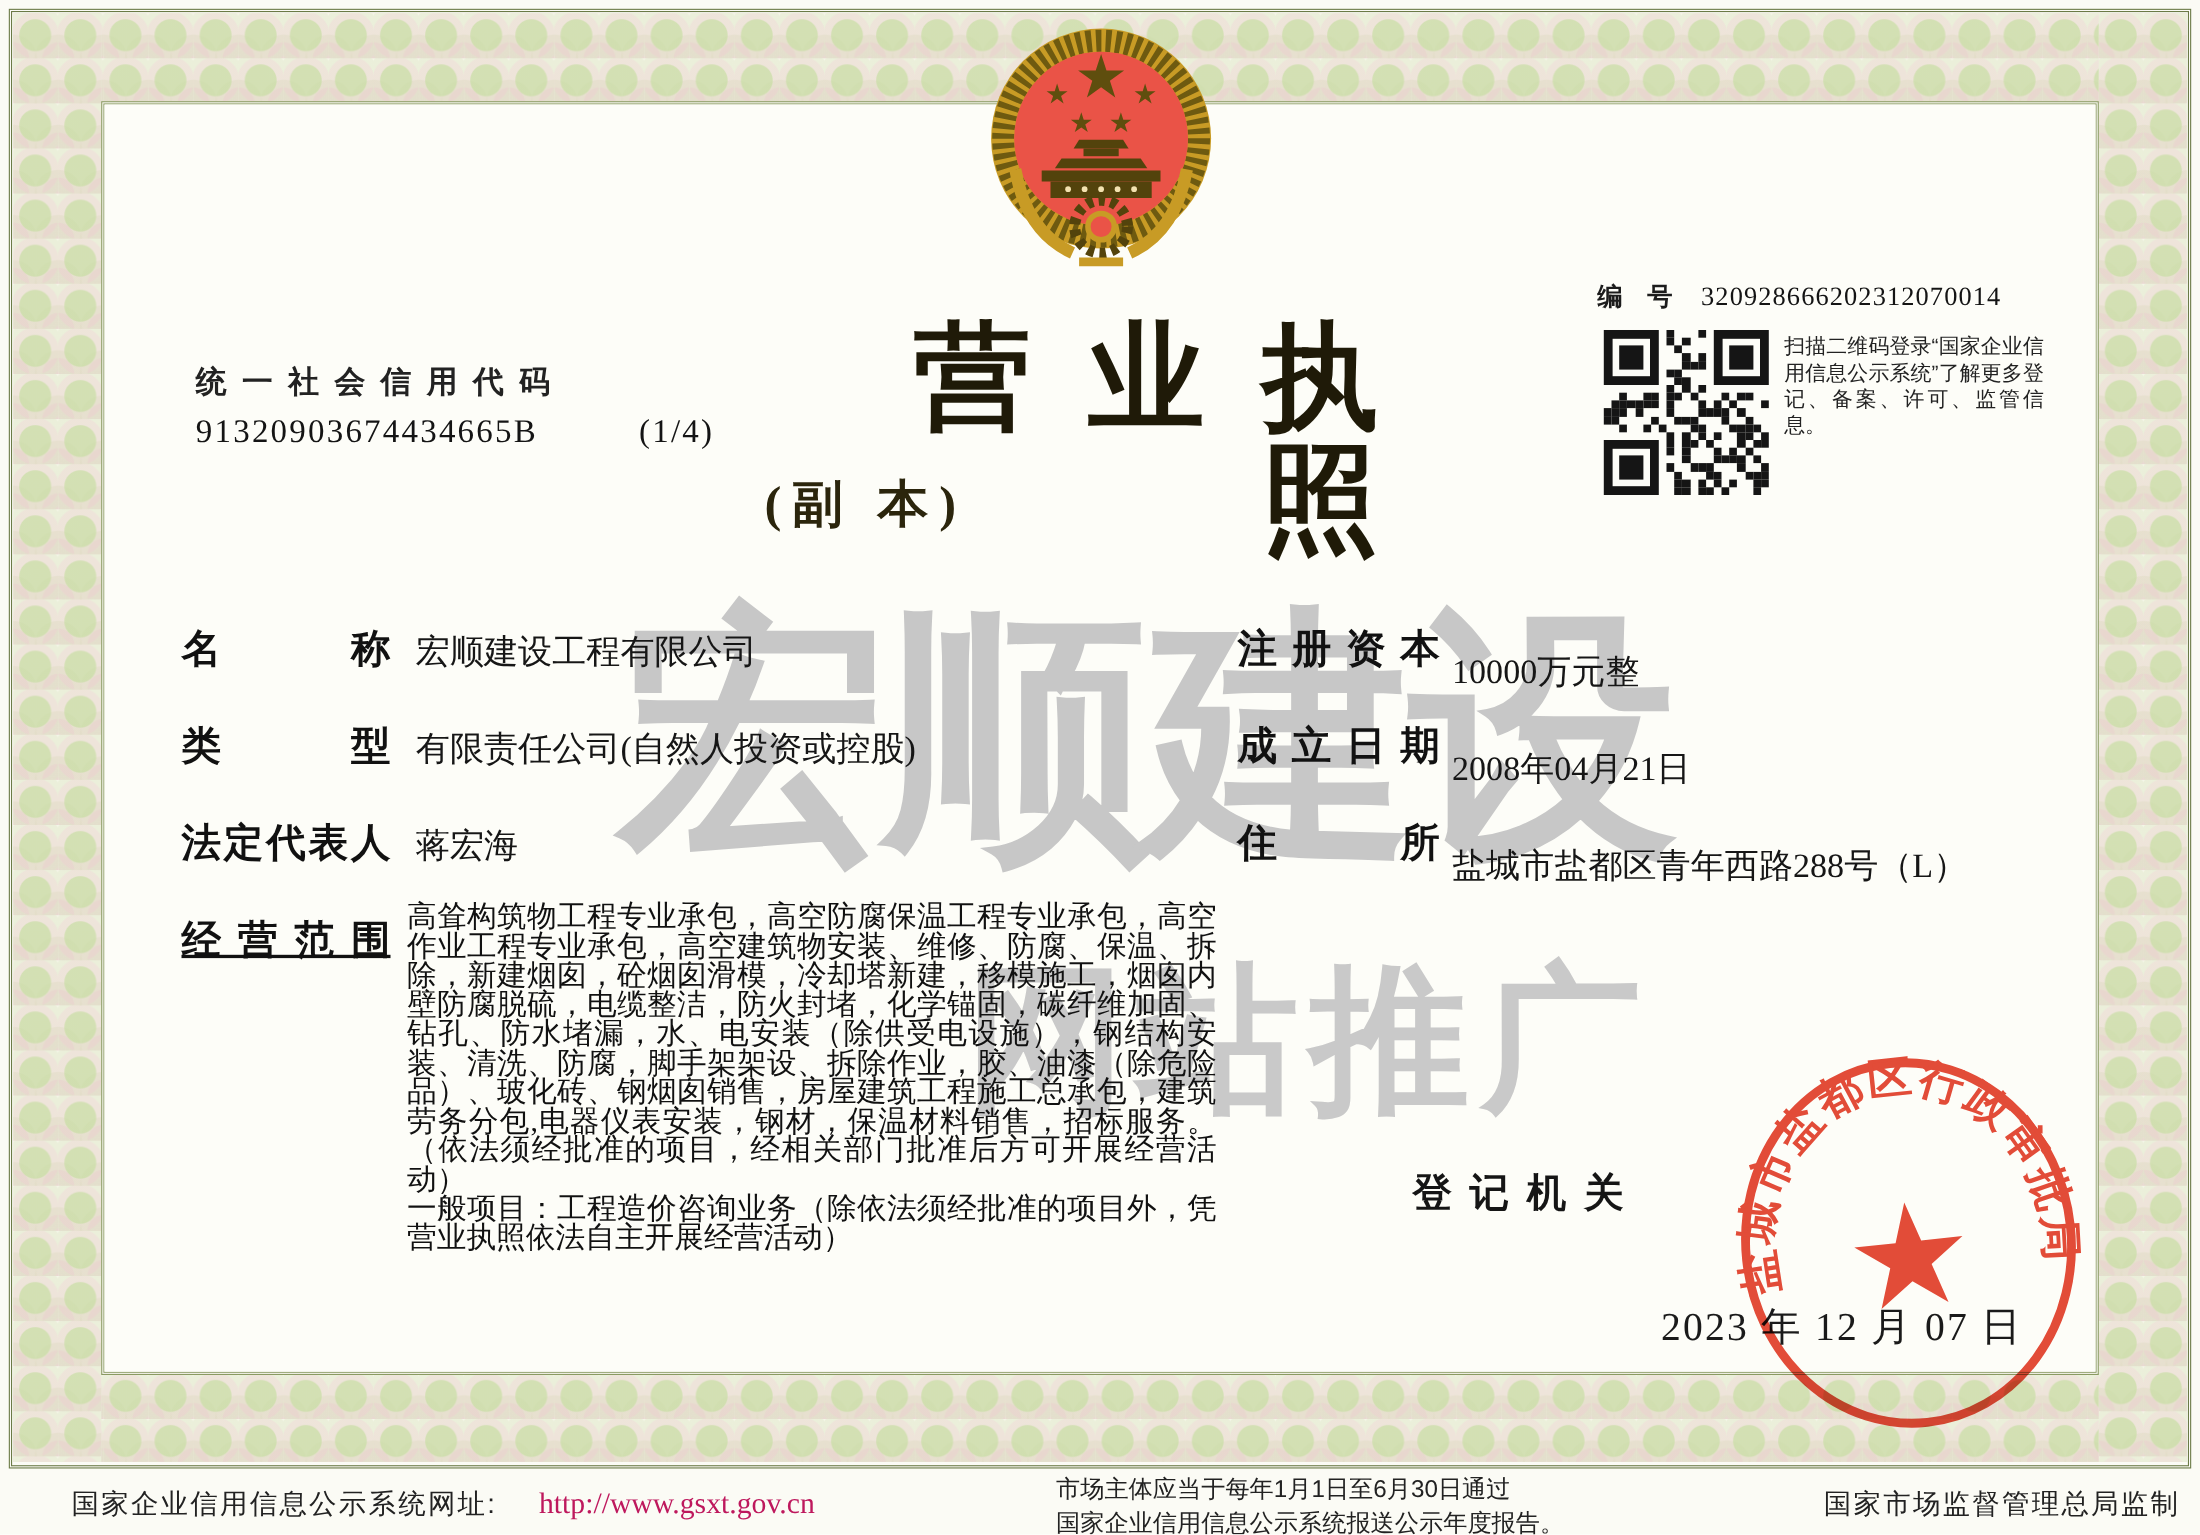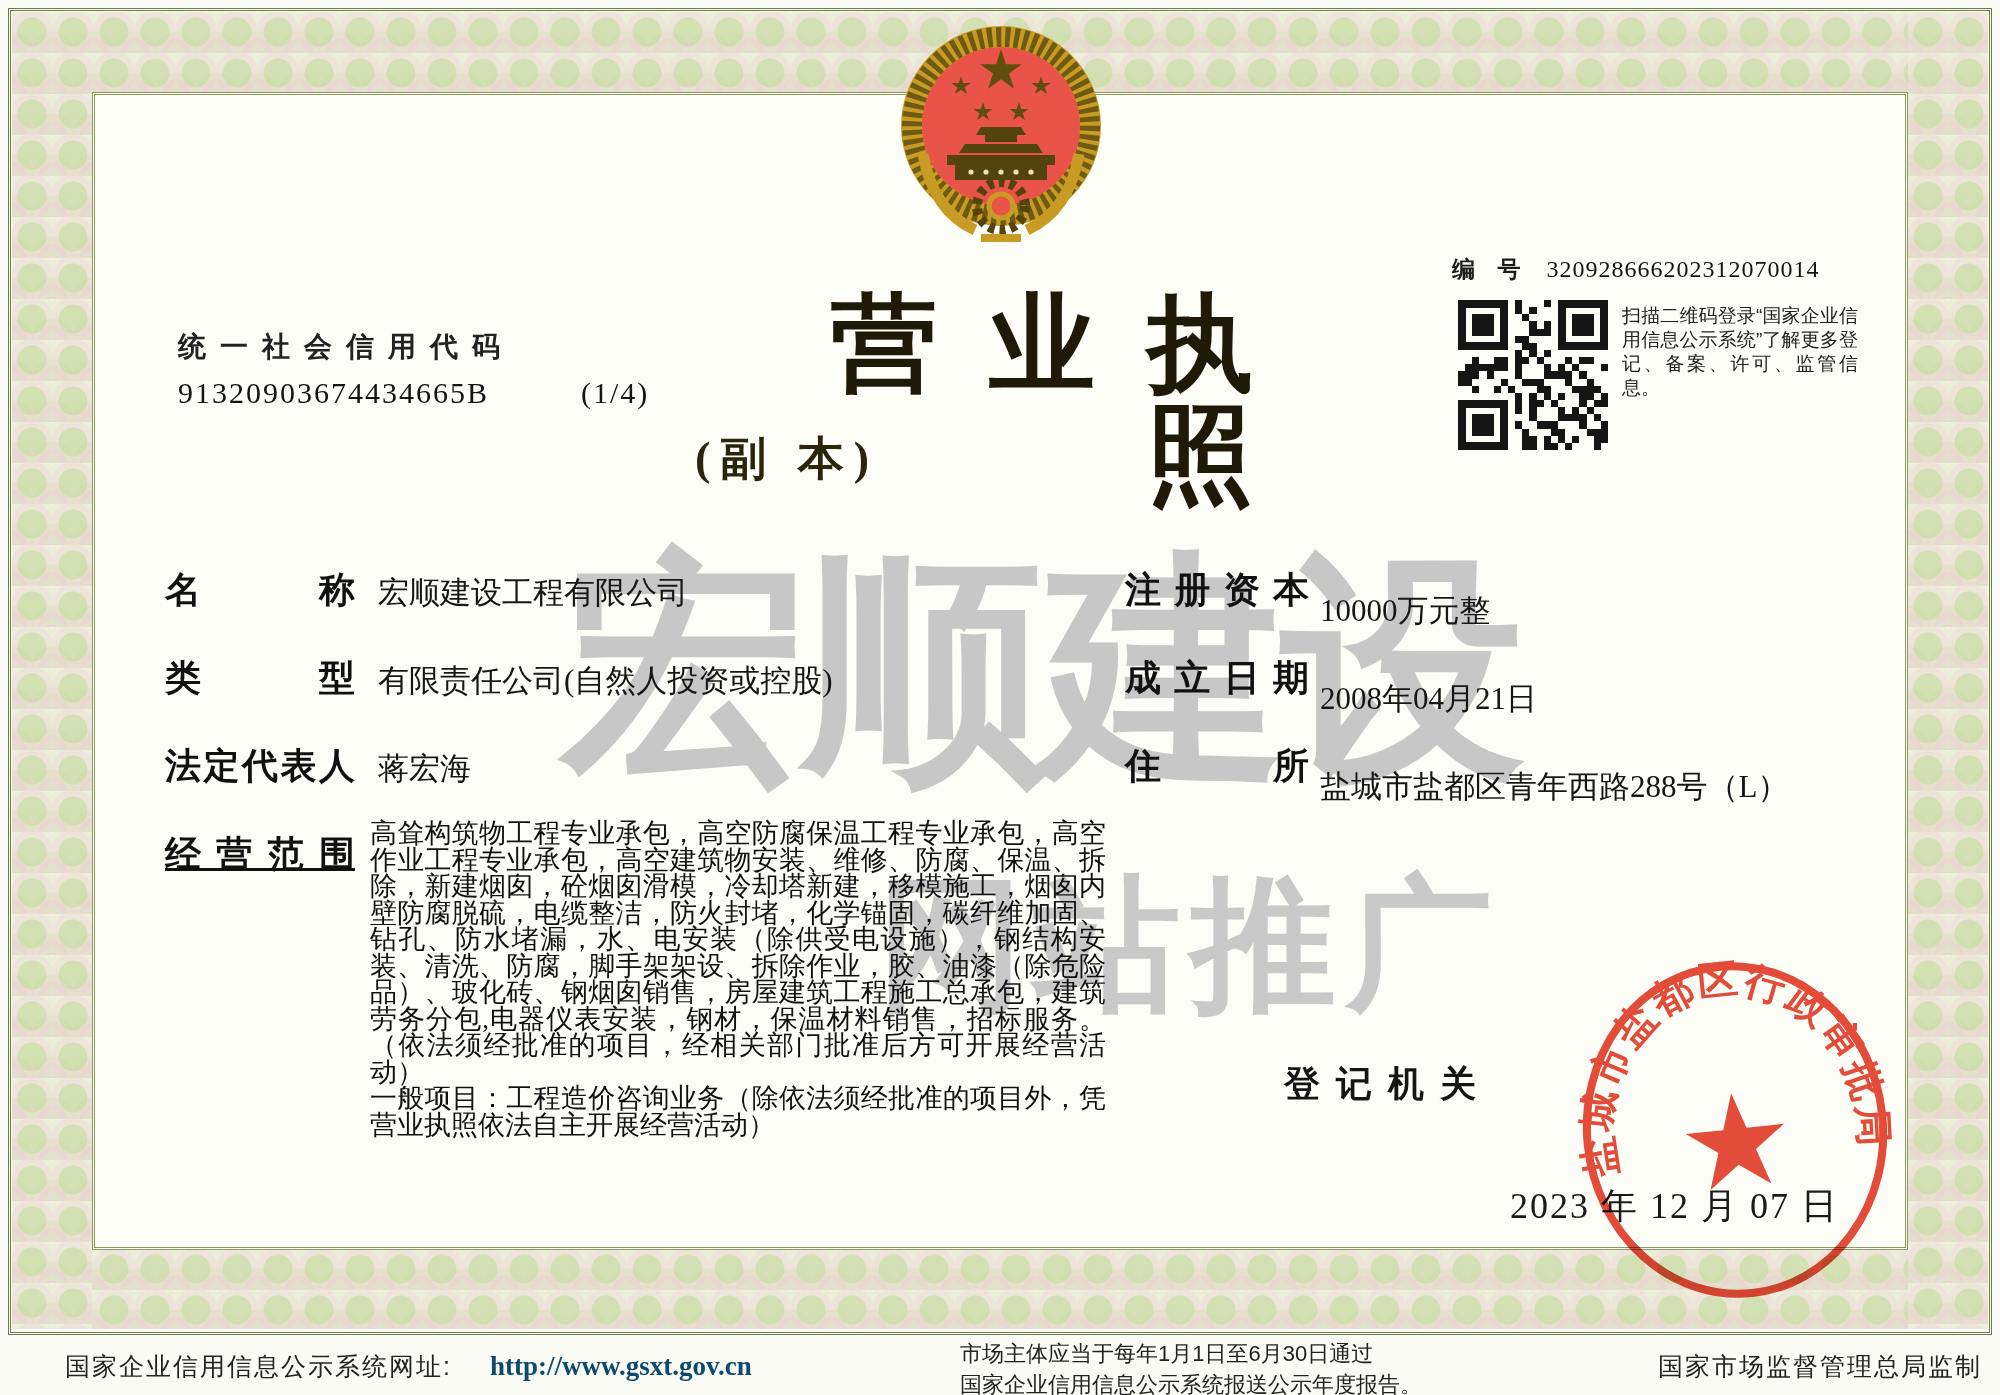--- a/index.html
+++ b/index.html
@@ -70,21 +70,21 @@
              font-size:36px;letter-spacing:16px;color:#151515;}
   .issue-date{left:1510px;top:1182px;font-size:36px;letter-spacing:2px;color:#1a1a1a;z-index:5;}
 
   
   .seal{left:1545px;top:930px;z-index:8;mix-blend-mode:multiply;transform:rotate(-6deg);opacity:.92;}
   .emblem{left:895px;top:6px;z-index:6;}
 
   
   .footer-left{left:35px;top:1350px;display:flex;align-items:baseline;gap:38px;margin-left:30px;}
   .footer-site-label{font-family:"Liberation Sans", sans-serif;font-size:25px;color:#222;letter-spacing:2px;}
-  .footer-site-url{font-size:27px;color:#0c4a6e;font-weight:bold;}
+  .footer-site-url{font-size:27px;color:#be185d;}
   .footer-center{left:960px;top:1338px;font-family:"Liberation Sans", sans-serif;font-size:22px;
                  line-height:31px;color:#222;}
   .footer-right{left:1658px;top:1350px;font-family:"Liberation Sans", sans-serif;font-size:25px;
                 color:#222;letter-spacing:2px;}
 </style>
 </head>
 <body>
 
 <div class="abs lace lace-top"></div>
 <div class="abs lace lace-bottom"></div>

